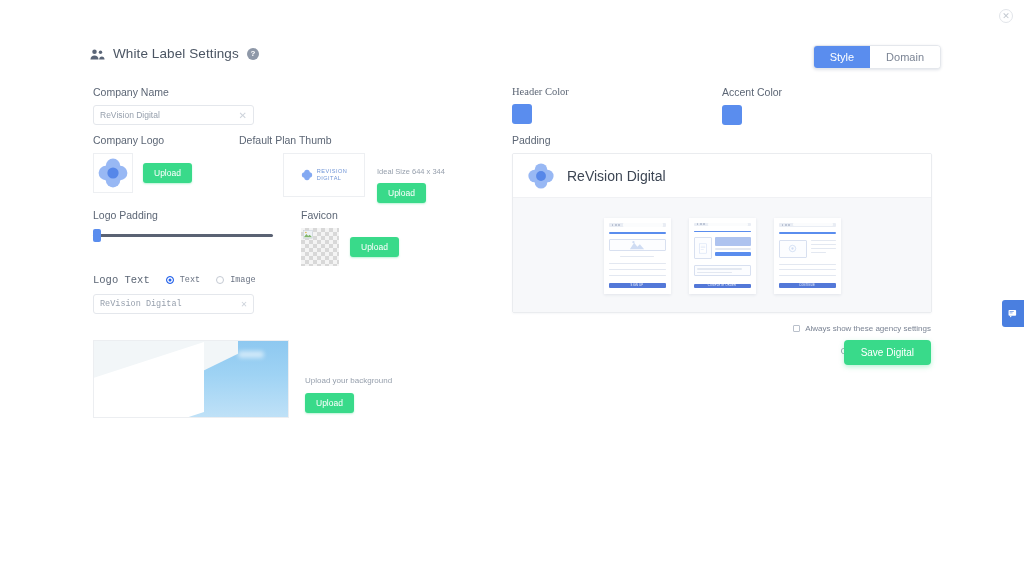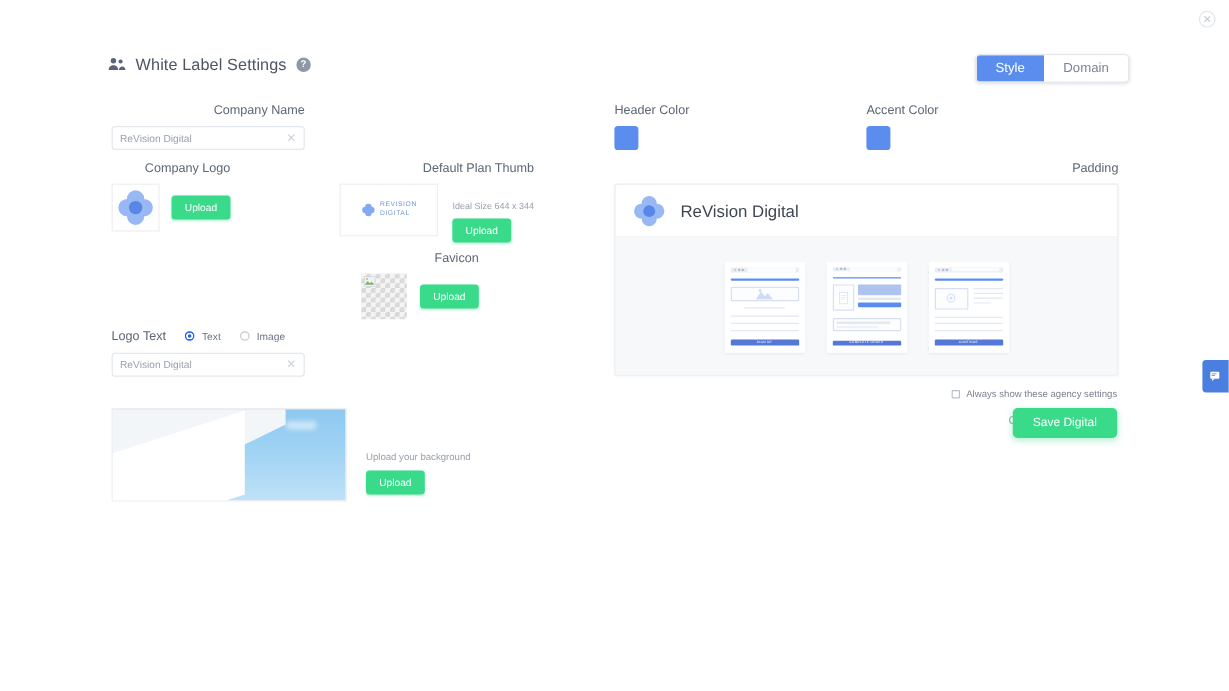--- a/index.html
+++ b/index.html
@@ -35,21 +35,21 @@
 
   
   .seg{ position:absolute; right:83px; top:45px; display:flex;
         border-radius:4px; overflow:hidden; box-shadow:0 1px 3px rgba(30,50,90,.14);
         border:1px solid #e4e7ec; background:#fff;}
   .seg div{ padding:5px 16px; font-size:11px; cursor:pointer; }
   .seg .on{ background:#5a8dee; color:#fff; }
   .seg .off{ background:#fff; color:#7b8494; }
 
   
-  .lbl{ font-size:10.5px; color:#5c6675; margin-bottom:7px;text-align:right; }
+  .lbl{ font-size:10.5px; color:#5c6675; margin-bottom:7px; }
 
   
   .inp{
     width:161px; height:20px; border:1px solid #e4e7ec; border-radius:3px;
     background:#fff; display:flex; align-items:center; padding:0 6px;
     font-size:8.5px; color:#97a0ad; justify-content:space-between;
   }
   .inp .x{ color:#cdd3db; font-size:10px; cursor:pointer; }
 
   
@@ -220,36 +220,43 @@
           <div>DIGITAL</div>
         </div>
       </div>
       <div style="padding-top:14px;">
         <div style="font-size:7.5px;color:#97a0ad;margin-bottom:6px;">Ideal Size 644 x 344</div>
         <button class="btn-upload">Upload</button>
       </div>
     </div>
   </div>
 
+  <div class="blk" style="left:93px; top:209px;">
+    <div class="lbl">Logo Padding</div>
+    <div class="slider-wrap">
+      <div class="slider-track"></div>
+      <div class="slider-knob"></div>
+    </div>
+  </div>
 
   <div class="blk" style="left:301px; top:209px;">
     <div class="lbl">Favicon</div>
     <div style="display:flex; align-items:center; gap:11px;">
       <div class="fav">
         <svg class="broken" viewBox="0 0 12 11">
           <rect x="0.5" y="0.5" width="11" height="10" fill="#eef2f6" stroke="#c4ccd6" stroke-width="0.6"></rect>
           <path d="M1 9 L4 5 L6.2 7.4 L8 5.8 L11 9 Z" fill="#7fb56a"></path>
           <circle cx="3.4" cy="3" r="1" fill="#e0b64a"></circle>
         </svg>
       </div>
       <button class="btn-upload">Upload</button>
     </div>
   </div>
 
-  <div class="blk" style="left:93px; top:274px;">
+  <div class="blk" style="left:93px; top:274px;font-family:Liberation Mono, monospace;">
     <div style="display:flex; align-items:center; gap:16px; margin-bottom:8px;">
       <span class="lbl" style="margin:0;">Logo Text</span>
       <span class="radio-row">
         <span class="radio sel"></span>
         <span class="radio-lbl">Text</span>
       </span>
       <span class="radio-row">
         <span class="radio"></span>
         <span class="radio-lbl">Image</span>
       </span>
@@ -267,21 +274,21 @@
         <div class="wedge"></div>
         <div class="wedge2"></div>
       </div>
       <div style="padding-top:36px;">
         <div style="font-size:8px;color:#97a0ad;margin-bottom:7px;">Upload your background</div>
         <button class="btn-upload">Upload</button>
       </div>
     </div>
   </div>
 
-  <div class="blk" style="left:512px; top:86px;">
+  <div class="blk" style="left:512px; top:86px;font-family:Liberation Serif, serif;">
     <div class="lbl">Header Color</div>
     <div class="swatch"></div>
   </div>
 
   <div class="blk" style="left:722px; top:86px;">
     <div class="lbl">Accent Color</div>
     <div class="swatch"></div>
   </div>
 
   <div class="blk" style="left:512px; top:134px;">

